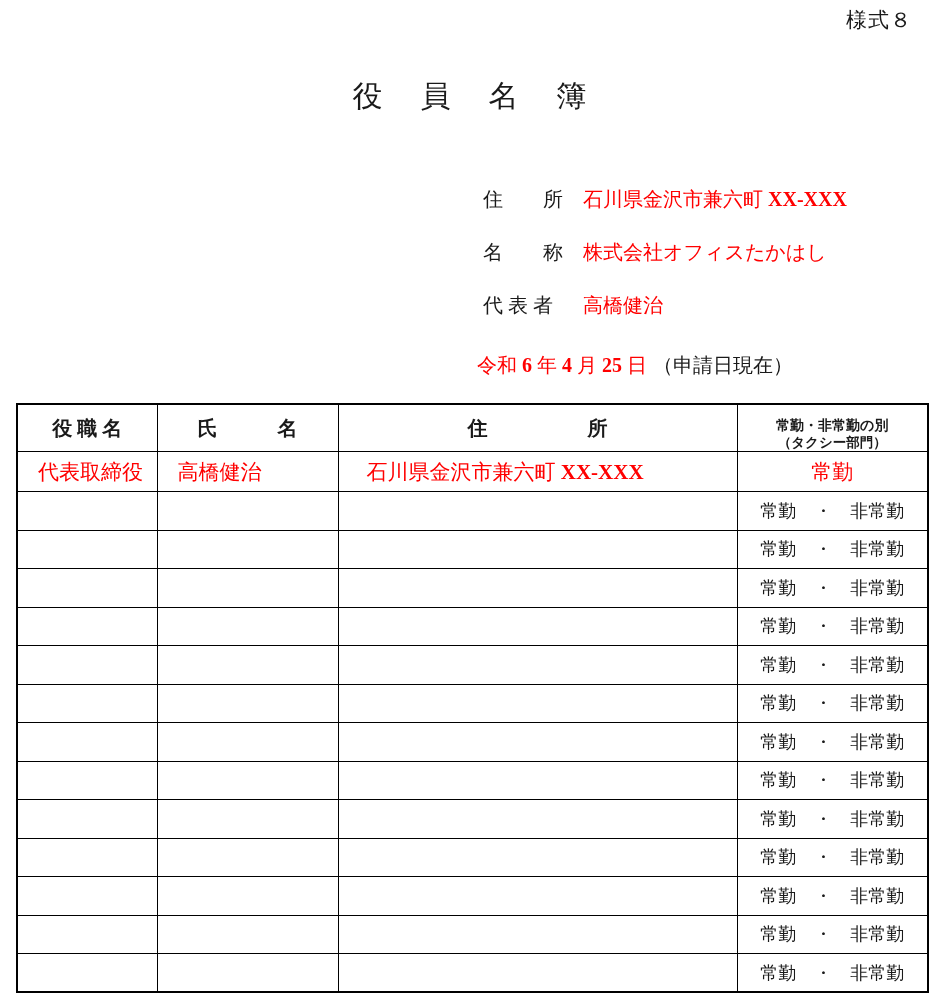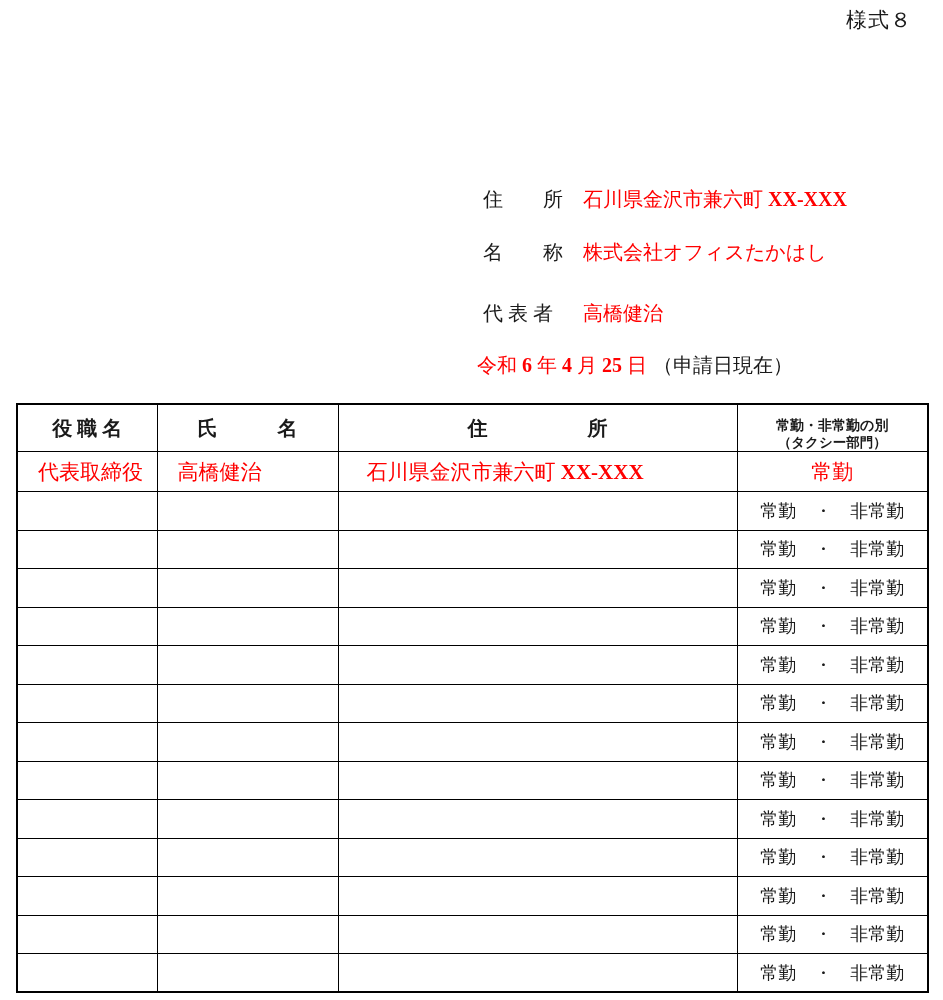--- a/index.html
+++ b/index.html
@@ -37,21 +37,21 @@
   .info-block { position: absolute; left: 483px; top: 0; }
   .info-row {
     position: absolute;
     left: 0;
     white-space: nowrap;
     font-size: 20px;
     line-height: 28px;
   }
   .info-row-address { top: 185px; }
   .info-row-name    { top: 238px; }
-  .info-row-rep     { top: 291px; margin-top: 8px; }
+  .info-row-rep     { top: 291px; }
   .info-label {
     display: inline-block;
     width: 100px;
     color: #1a1a1a;
   }
   .red { color: #ff0000; }
   .code-bold { font-weight: bold; text-align: center; }
   .date-line {
     position: absolute;
     left: 440px;
@@ -104,20 +104,21 @@
     color: #1a1a1a;
   }
 </style>
 </head>
 <body>
 
 <div class="page">
 
   <div class="form-number">様式８</div>
 
+  <h1 class="doc-title">役　員　名　簿</h1>
 
   <div class="info-block">
     <div class="info-row info-row-address">
       <span class="info-label">住　　所</span><span class="red"><span>石川県金沢市兼六町</span> <span class="code-bold">XX-XXX</span></span>
     </div>
     <div class="info-row info-row-name">
       <span class="info-label">名　　称</span><span class="red">株式会社オフィスたかはし</span>
     </div>
     <div class="info-row info-row-rep">
       <span class="info-label">代 表 者</span><span class="red">高橋健治</span>

